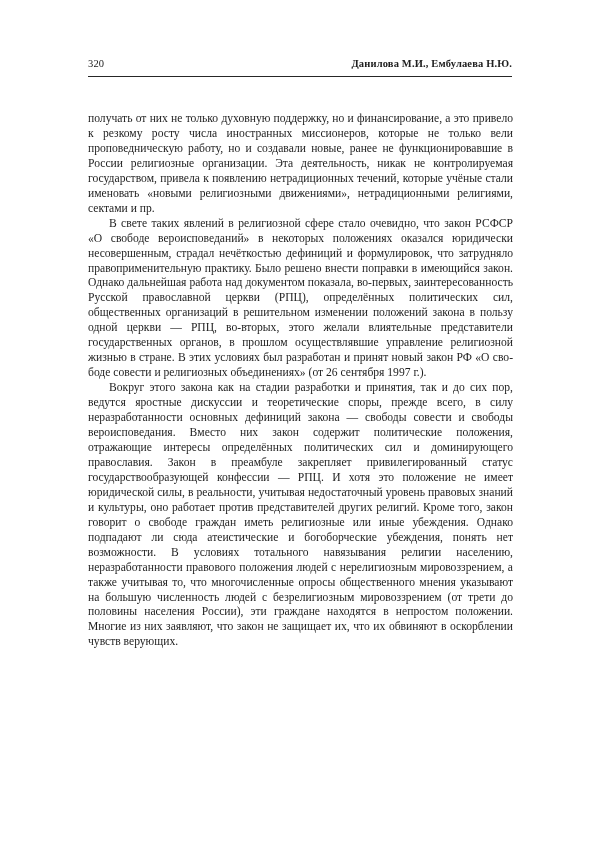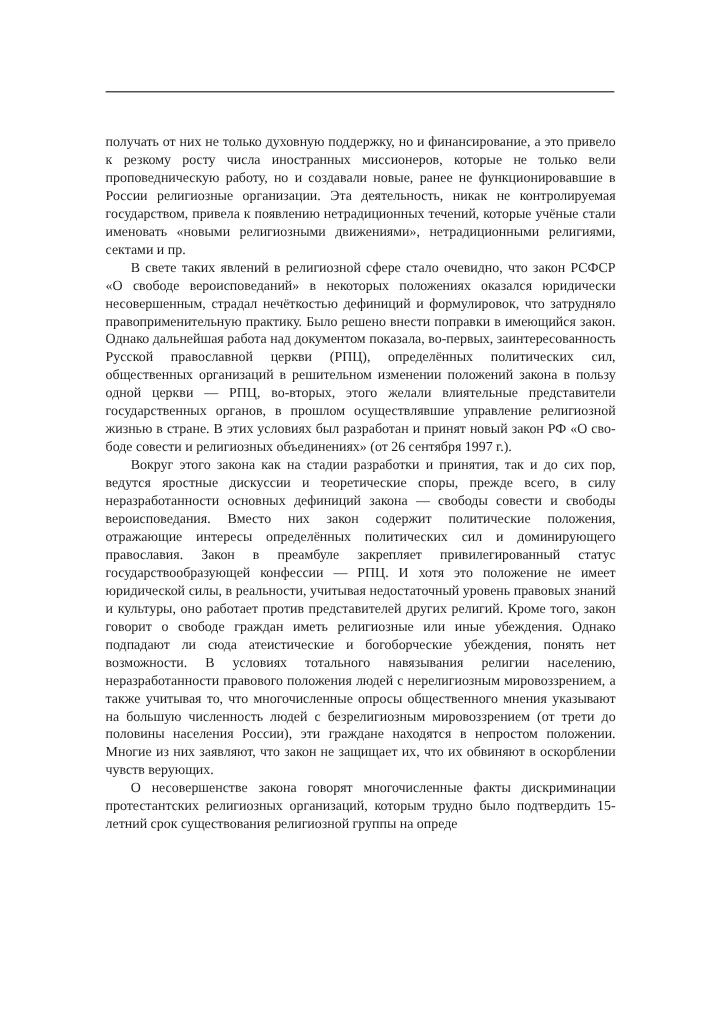--- a/index.html
+++ b/index.html
@@ -61,23 +61,26 @@
   }
   .body-text p:first-child {
     text-indent: 0;
   }
 </style>
 </head>
 <body>
 
 <div class="page">
 
+  <div class="page-header">
+    <span class="folio">320</span>
+    <span class="running-title">Данилова М.И., Ембулаева Н.Ю.</span>
+  </div>
 
   <div class="header-rule"></div>
 
   <div class="body-text">
     <p>получать от них не только духовную поддержку, но и финансирование, а это привело к резкому росту числа иностранных миссионеров, которые не толь­ко вели проповедническую работу, но и создавали новые, ранее не функцио­нировавшие в России религиозные организации. Эта деятельность, никак не контролируемая государством, привела к появлению нетрадиционных течений, которые учёные стали именовать «новыми религиозными движе­ниями», нетрадиционными религиями, сектами и пр.</p>
     <p>В свете таких явлений в религиозной сфере стало очевидно, что закон РСФСР «О свободе вероисповеданий» в некоторых положениях оказался юридически несовершенным, страдал нечёткостью дефиниций и форму­лировок, что затрудняло правоприменительную практику. Было решено внести поправки в имеющийся закон. Однако дальнейшая работа над до­кументом показала, во-первых, заинтересованность Русской православной церкви (РПЦ), определённых политических сил, общественных организа­ций в решительном изменении положений закона в пользу одной церкви — РПЦ, во-вторых, этого желали влиятельные представители государствен­ных органов, в прошлом осуществлявшие управление религиозной жизнью в стране. В этих условиях был разработан и принят новый закон РФ «О сво­боде совести и религиозных объединениях» (от 26 сентября 1997 г.).</p>
     <p>Вокруг этого закона как на стадии разработки и принятия, так и до сих пор, ведутся яростные дискуссии и теоретические споры, прежде всего, в силу неразработанности основных дефиниций закона — свободы совес­ти и свободы вероисповедания. Вместо них закон содержит политические положения, отражающие интересы определённых политических сил и до­минирующего православия. Закон в преамбуле закрепляет привилегиро­ванный статус государствообразующей конфессии — РПЦ. И хотя это поло­жение не имеет юридической силы, в реальности, учитывая недостаточный уровень правовых знаний и культуры, оно работает против представителей других религий. Кроме того, закон говорит о свободе граждан иметь рели­гиозные или иные убеждения. Однако подпадают ли сюда атеистические и богоборческие убеждения, понять нет возможности. В условиях тоталь­ного навязывания религии населению, неразработанности правового поло­жения людей с нерелигиозным мировоззрением, а также учитывая то, что многочисленные опросы общественного мнения указывают на большую численность людей с безрелигиозным мировоззрением (от трети до поло­вины населения России), эти граждане находятся в непростом положении. Многие из них заявляют, что закон не защищает их, что их обвиняют в ос­корблении чувств верующих.</p>
-    <p>О несовершенстве закона говорят многочисленные факты дискримина­ции протестантских религиозных организаций, которым трудно было под­твердить 15-летний срок существования религиозной группы на опреде­</p>
   </div>
 
 </div>
 
 </body></html>

